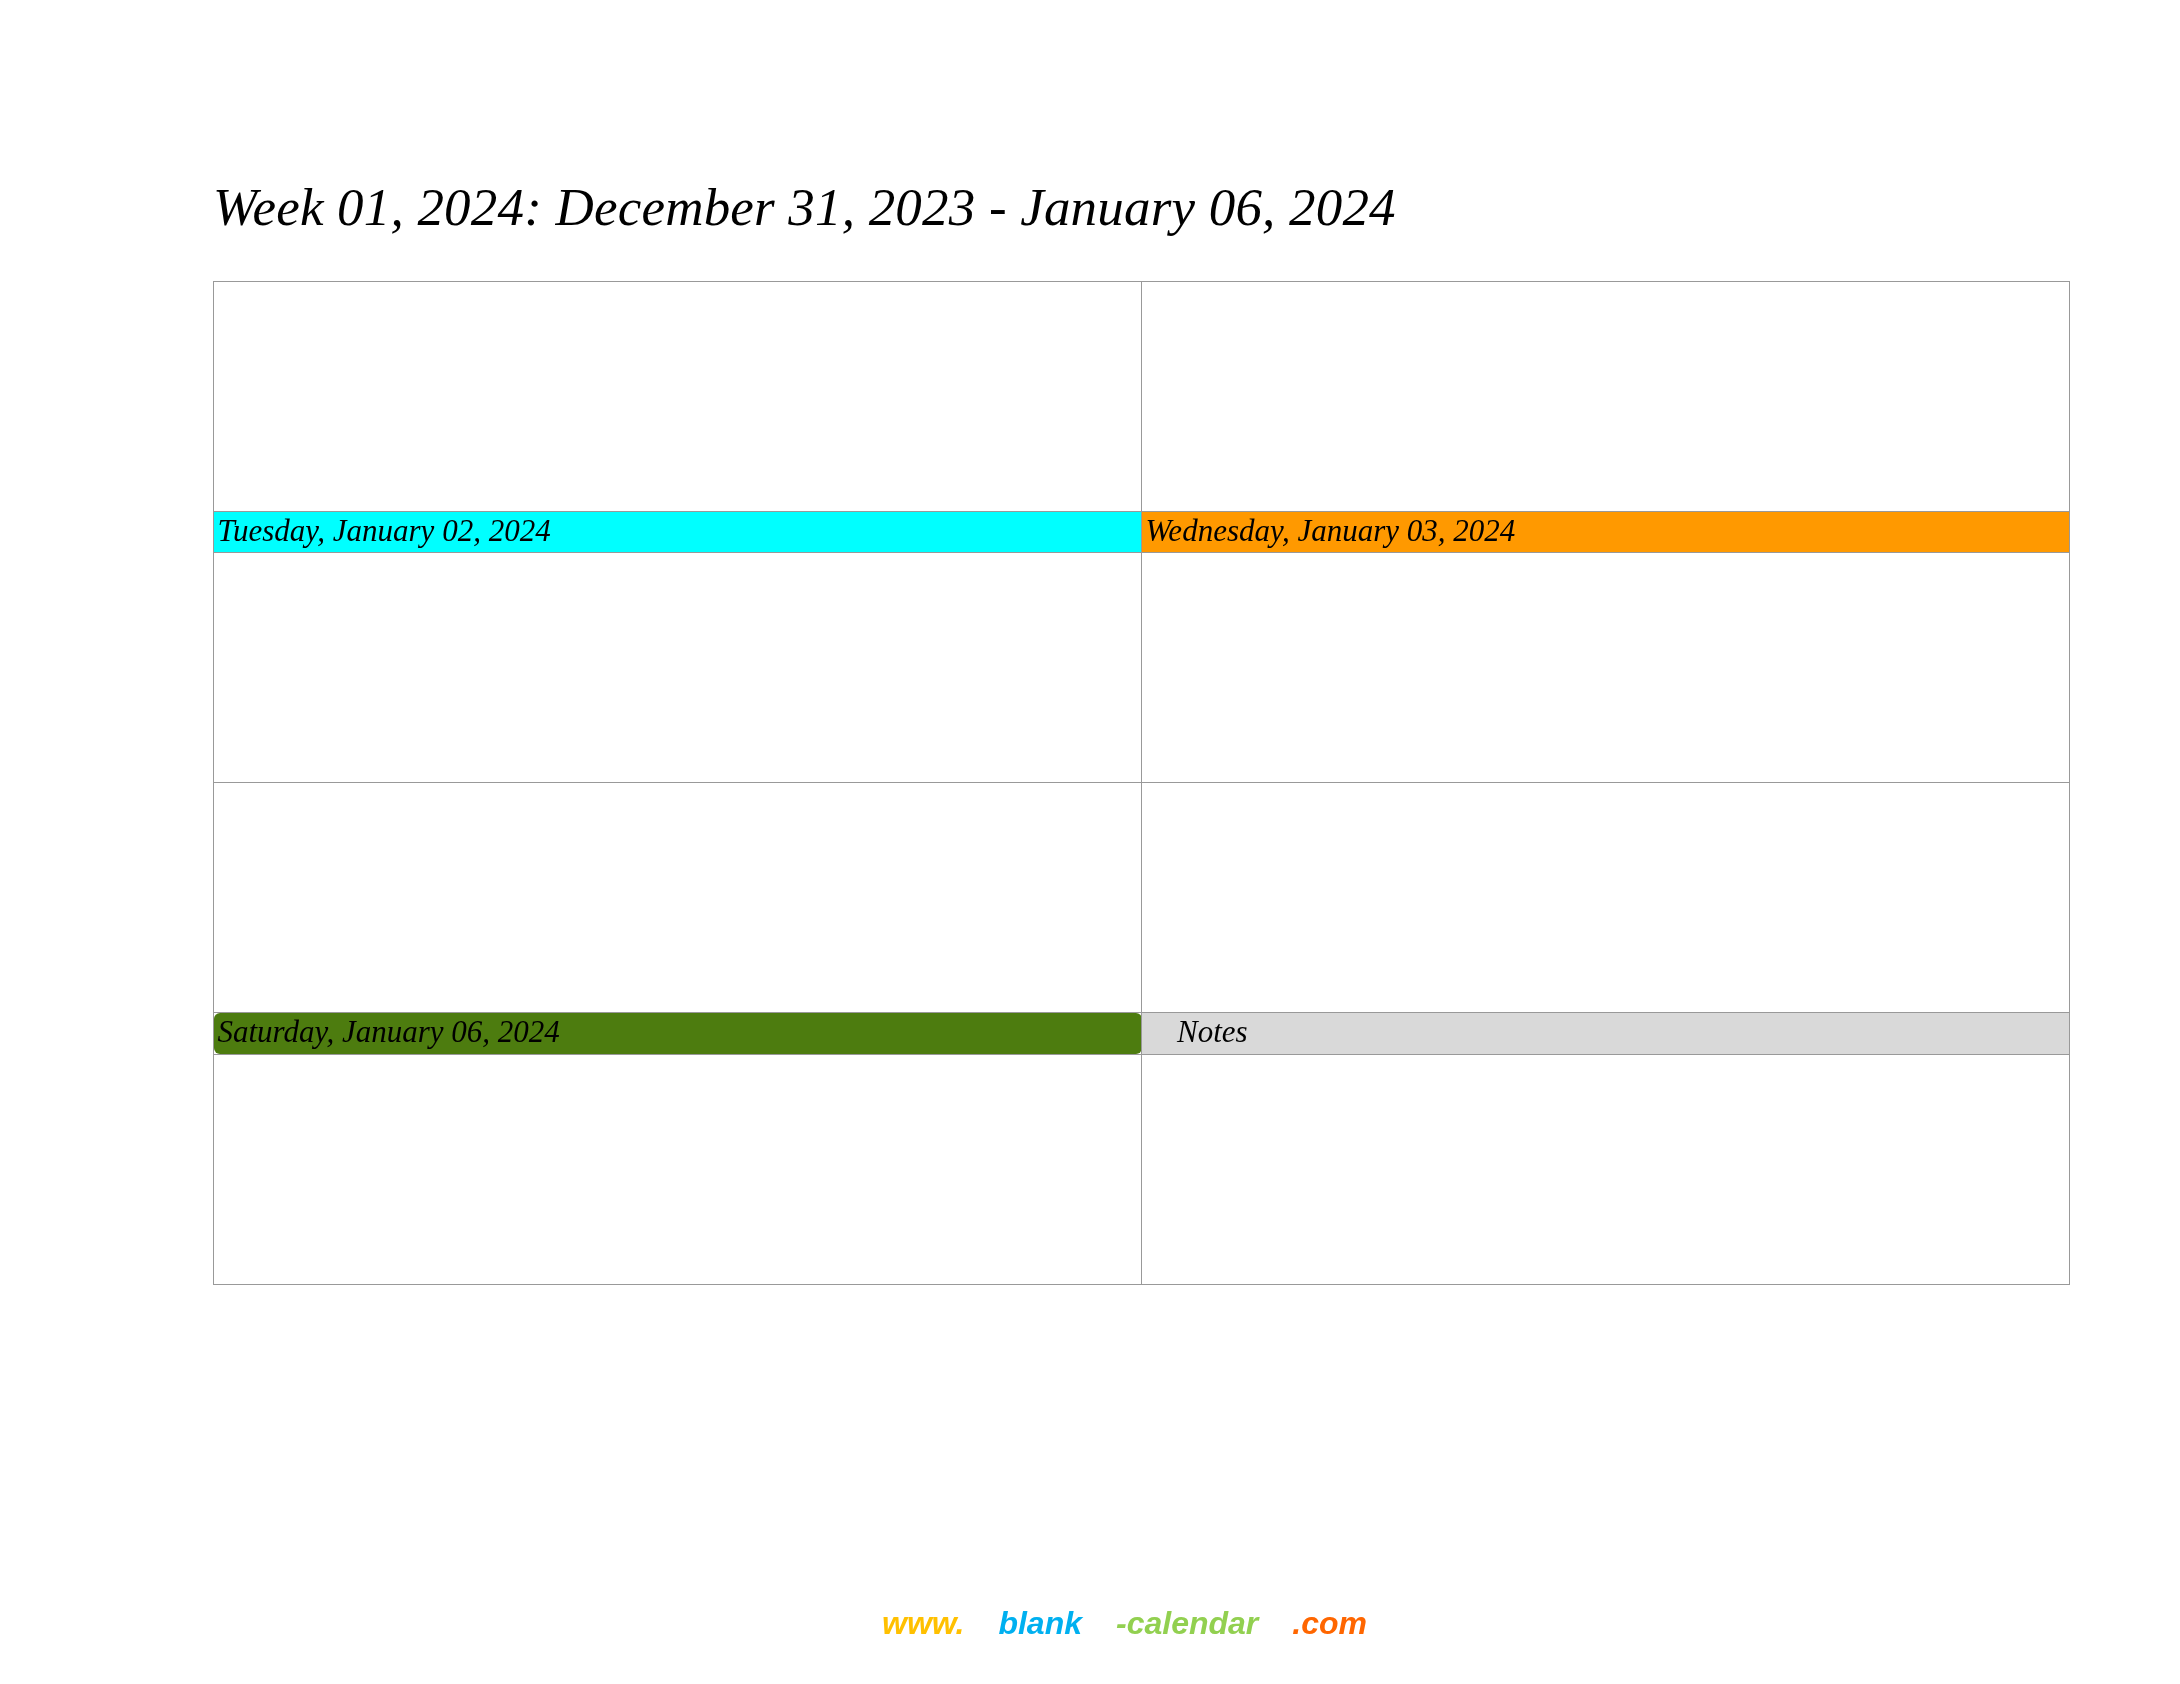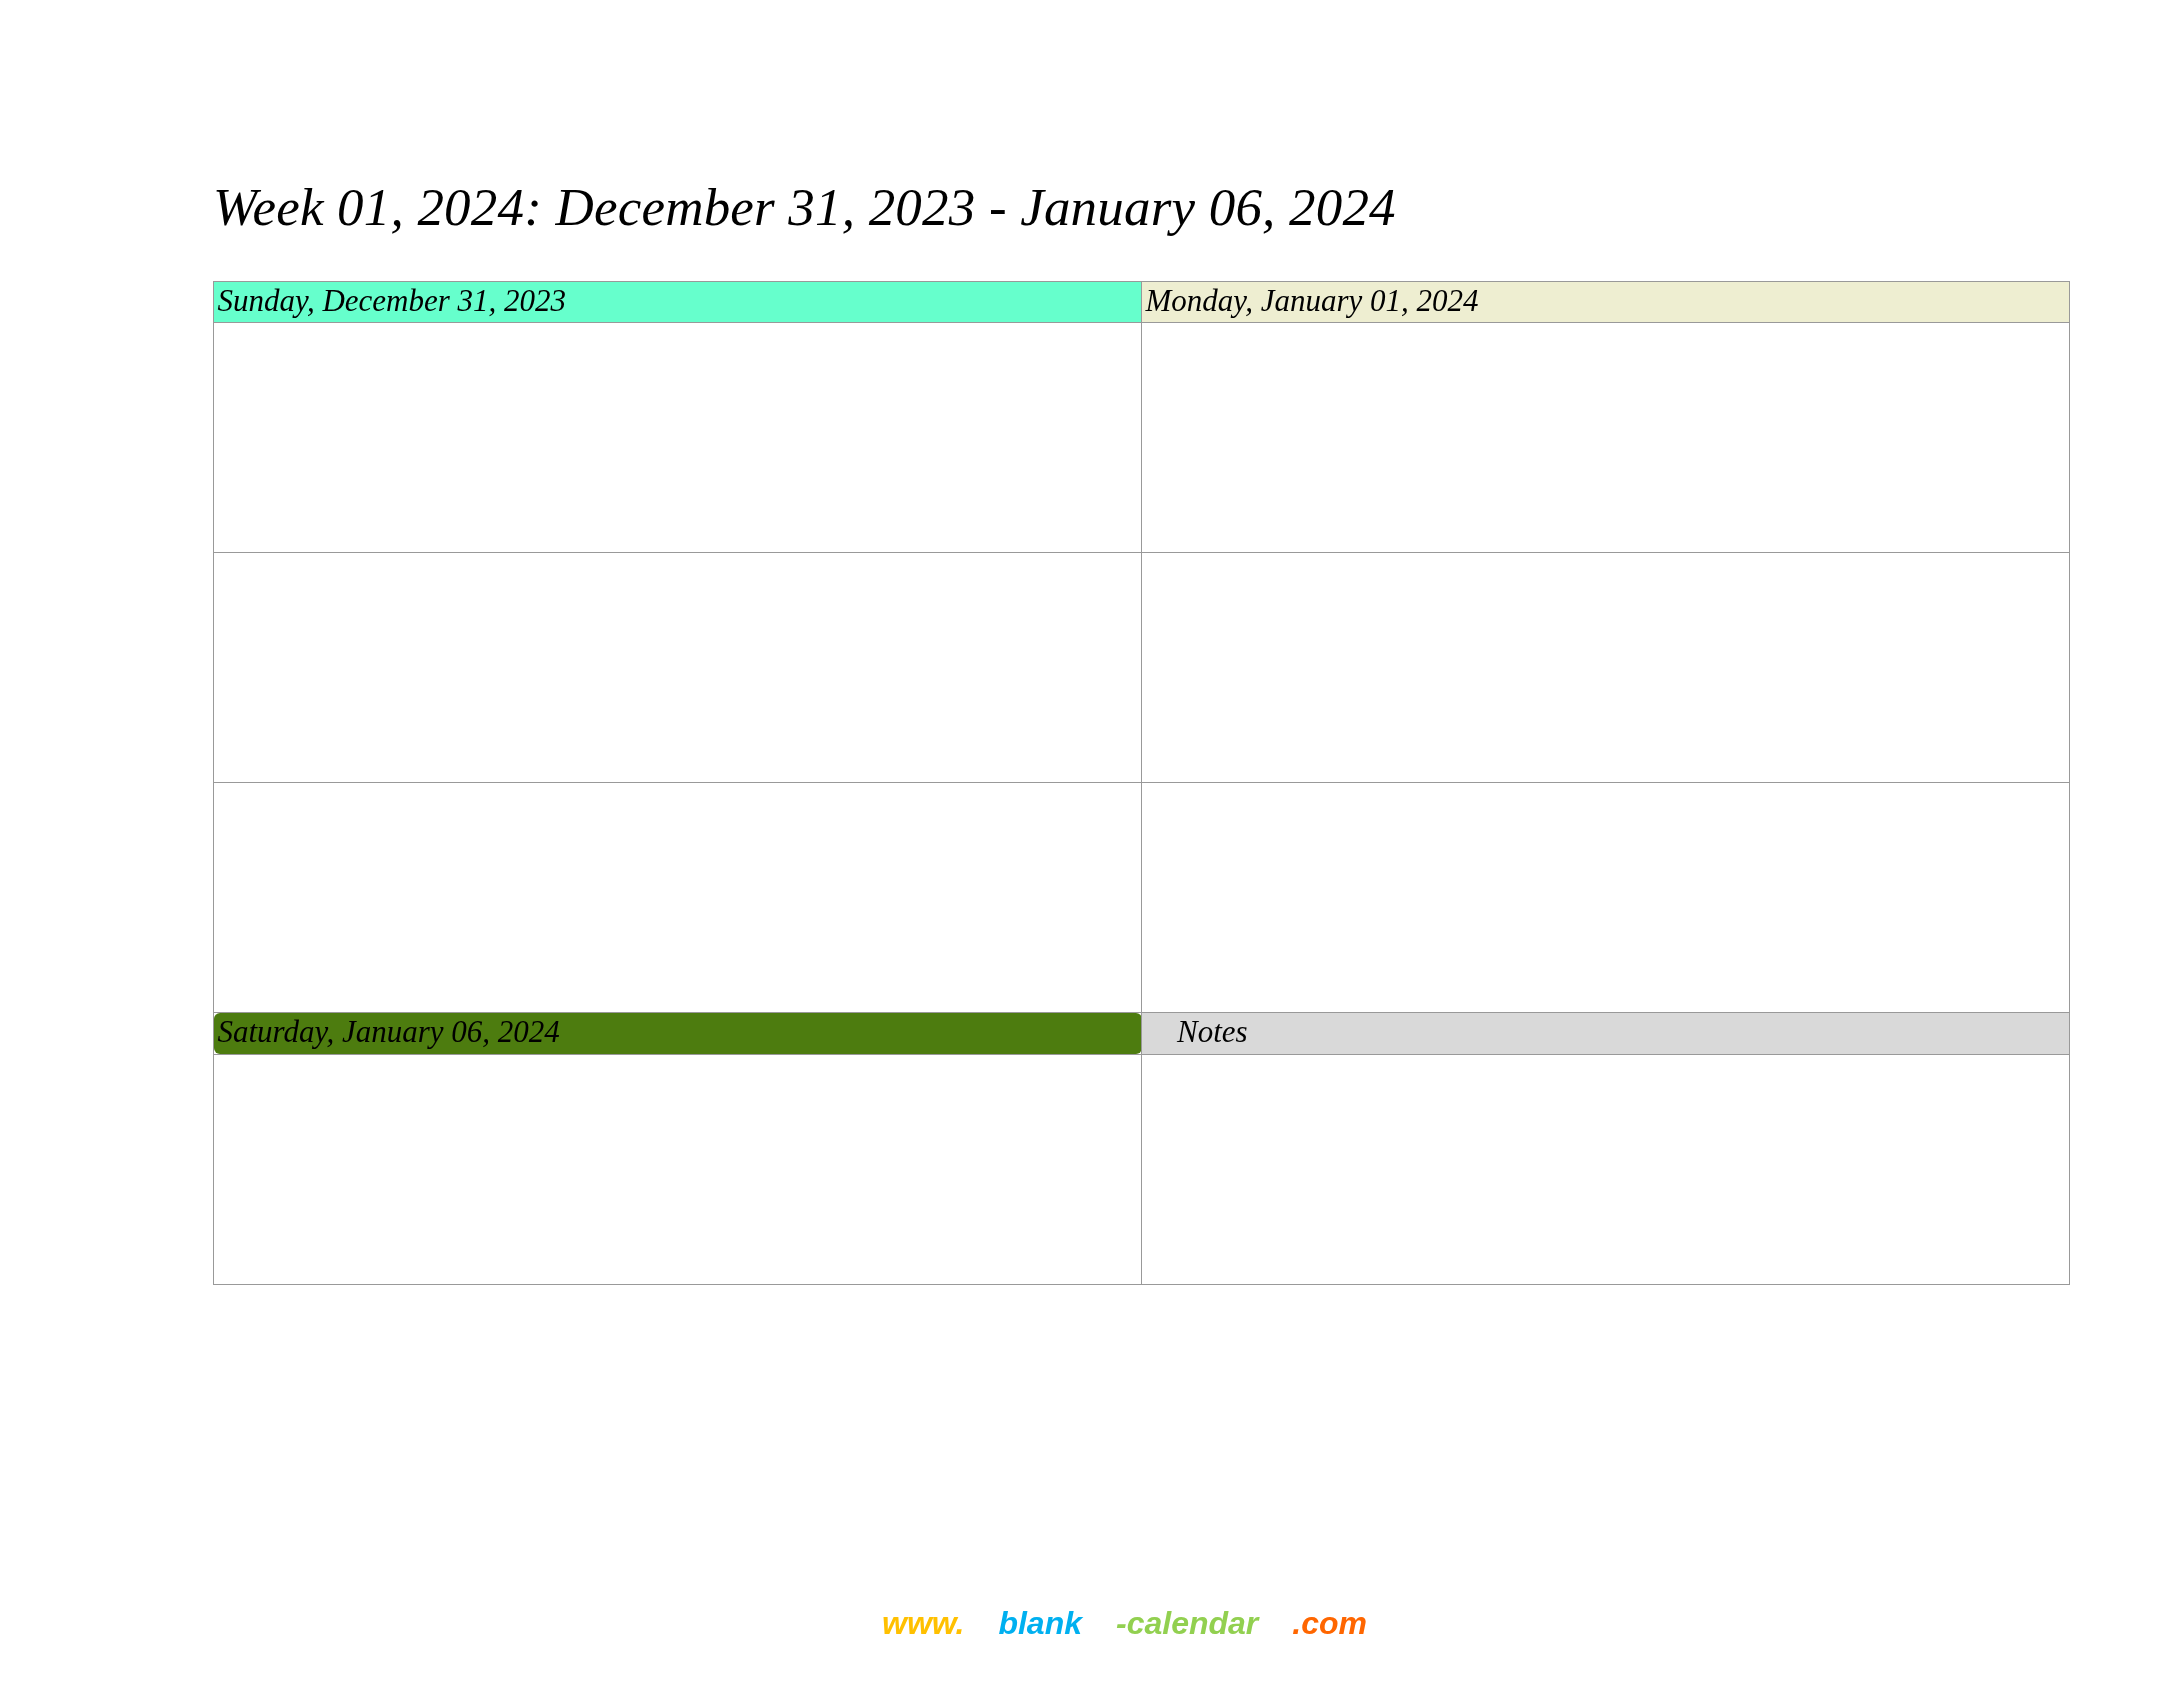--- a/index.html
+++ b/index.html
@@ -54,27 +54,27 @@
     .footer .com   { color:#ff6600; }
   </style>
 </head>
 <body>
 
 <div class="page">
   <h1 class="title">Week 01, 2024: December 31, 2023 - January 06, 2024</h1>
 
   <table class="calendar">
     <tbody>
-        <tr>
-      <td class="day-header" style="background:#66ffcc;">Sunday, December 31, 2023</td>
-      <td class="day-header" style="background:#eeeed1;">Monday, January 01, 2024</td>
-    </tr>
     <tr>
       <td class="day-body"></td>
       <td class="day-body"></td>
+    </tr>
+    <tr>
+      <td class="day-header" style="background:#00ffff;">Tuesday, January 02, 2024</td>
+      <td class="day-header" style="background:#ff9900;">Wednesday, January 03, 2024</td>
     </tr>
     <tr>
       <td class="day-body"></td>
       <td class="day-body"></td>
     </tr>
     <tr>
       <td class="day-body"></td>
       <td class="day-body"></td>
     </tr>
     <tr>

